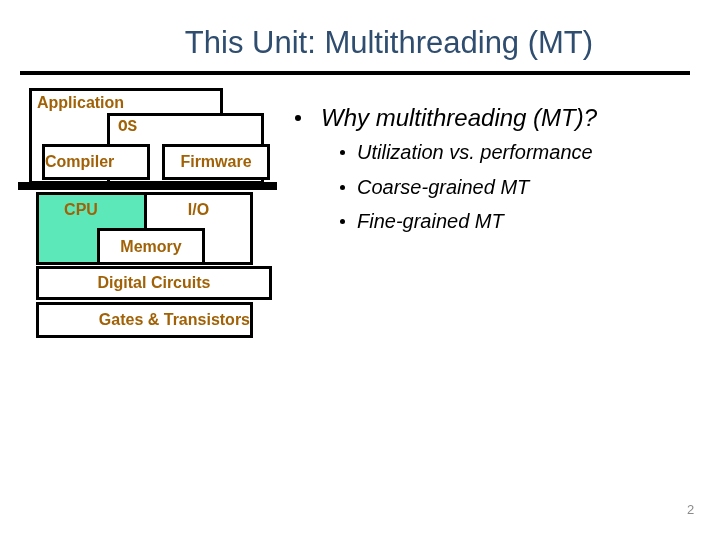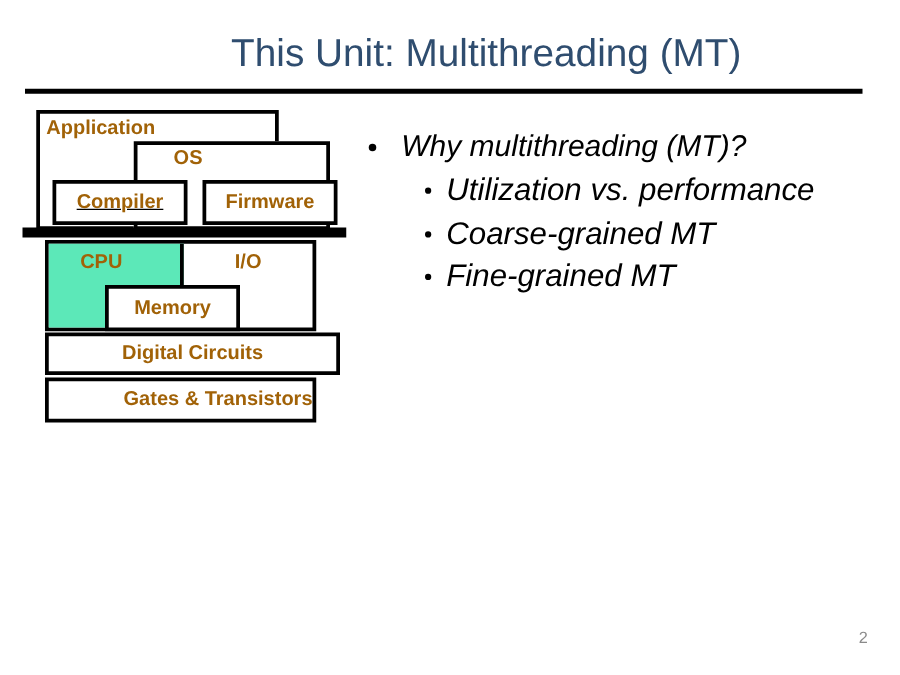--- a/index.html
+++ b/index.html
@@ -17,45 +17,45 @@
   }
   .title-rule { position:absolute; left:20px; top:71px; width:670px; height:4px; background:#000; }
 
   
   .box { position:absolute; background:#fff; border:3px solid #000; box-sizing:border-box; }
   .lbl { font-weight:bold; font-size:16px; color:#a16207; white-space:nowrap; }
 
   .app      { left:29px;  top:88px;  width:194px; height:96px; z-index:1; }
   .app-lbl  { position:absolute; left:5px; top:3px; }
   .os       { left:107px; top:113px; width:157px; height:71px; z-index:2; }
-  .os-lbl   { position:absolute; left:8px; top:2px; width:44px; text-align:right; }
+  .os-lbl   { position:absolute; left:8px; top:2px; width:44px; text-align:left;font-family:Liberation Mono, monospace; }
   .compiler { left:42px;  top:144px; width:108px; height:36px; z-index:4;
-              display:flex; align-items:center; justify-content:center;text-decoration:underline; }
+              display:flex; align-items:center; justify-content:flex-start; }
   .firmware { left:162px; top:144px; width:108px; height:36px; z-index:4;
               display:flex; align-items:center; justify-content:center; }
   .hw-bar   { position:absolute; left:18px; top:182px; width:259px; height:8px; background:#000; z-index:5; }
   .hw       { left:36px;  top:192px; width:217px; height:73px; }
   .teal     { position:absolute; left:0; top:0; width:105px; height:67px;
               background:var(--hl-color, #5CE8B8); border-right:3px solid #000; }
   .cpu-lbl  { position:absolute; left:0;    top:6px; width:84px; text-align:center; }
   .io-lbl   { position:absolute; left:108px; top:6px; width:103px; text-align:center; }
-  .memory   { left:84px;  top:228px; width:108px; height:37px; z-index:2;
+  .memory   { left:97px;  top:228px; width:108px; height:37px; z-index:2;
               display:flex; align-items:center; justify-content:center; }
   .digital  { left:36px;  top:266px; width:236px; height:34px;
               display:flex; align-items:center; justify-content:center; }
   .gates    { left:36px;  top:302px; width:217px; height:36px;
               display:flex; align-items:center; justify-content:flex-end; }
 
   
   .bullets { position:absolute; left:293px; top:101px; width:415px; color:#000; }
   .b-row   { display:flex; align-items:center; height:34.5px;font-style:italic; }
   .dot     { flex:0 0 auto; border-radius:50%; background:#000; }
   .lvl1        { font-size:24px; }
   .lvl1 .dot   { width:6px; height:6px; margin-left:2px; margin-right:20px; }
-  .lvl2        { font-size:25px; }
+  .lvl2        { font-size:20px; }
   .lvl2 .dot   { width:5px; height:5px; margin-left:47px; margin-right:12px; }
 
   .page-num { position:absolute; left:687px; top:502px; font-size:13px;
               color:var(--page-num-color, #8A8A8A); }
 </style>
 </head>
 <body>
 
 <div class="slide">
 

